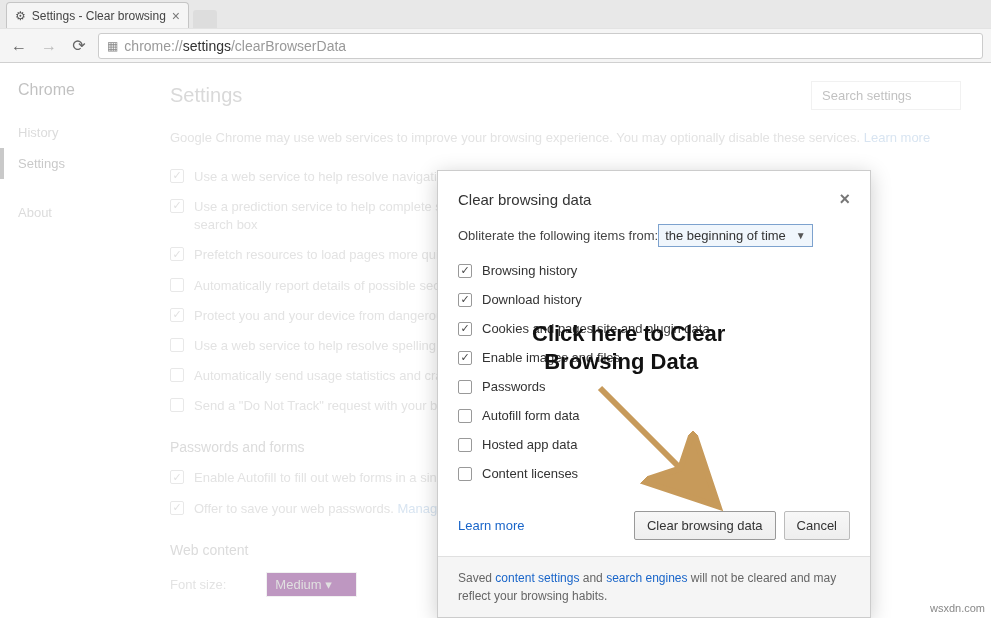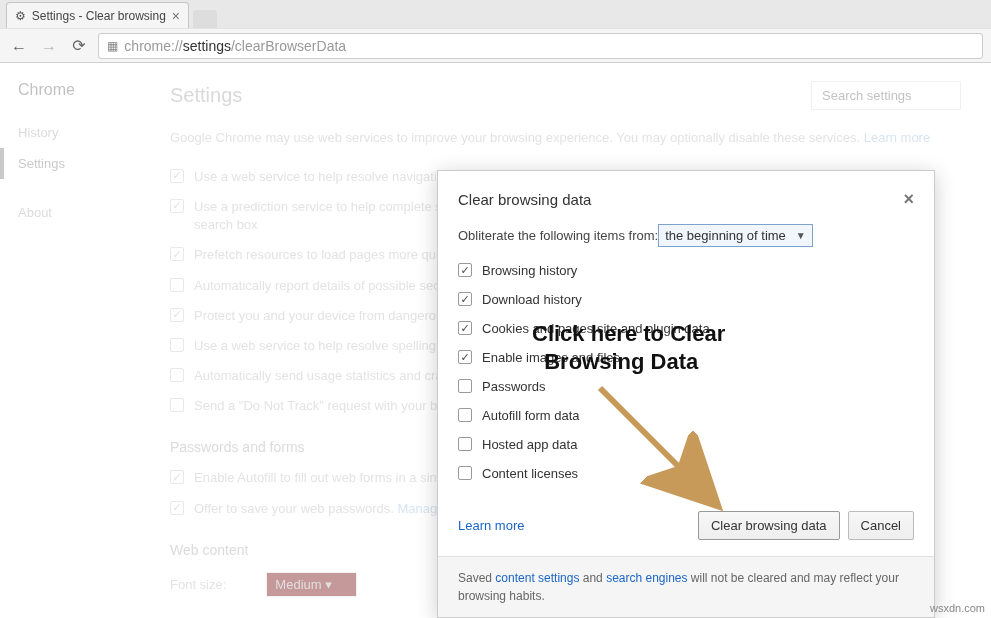--- a/index.html
+++ b/index.html
@@ -37,36 +37,36 @@
 
 .intro { font-size: 13px; color: #c0c0c0; line-height: 1.6; margin-bottom: 19px; }
 .intro a { color: #a8c4e0; text-decoration: none; }
 
 .check-row { display: flex; align-items: flex-start; gap: 10px; font-size: 13px; color: #c0c0c0; margin-bottom: 12px; line-height: 1.4; }
 .check-row .cb { width: 14px; height: 14px; border: 1px solid #ccc; border-radius: 2px; flex-shrink: 0; margin-top: 1px; display: flex; align-items: center; justify-content: center; font-size: 11px; color: #bbb; }
 .check-row .cb.checked::after { content: "✓"; }
 
 .section-h { font-size: 14px; color: #b0b0b0; margin: 24px 0 14px; }
 .font-row { display: flex; align-items: center; gap: 40px; font-size: 13px; color: #c0c0c0; }
-.select-muted { border: 1px solid #e0e0e0; padding: 4px 24px 4px 8px; color: #bbb; font-size: 13px; background: #7f1d1d; }
+.select-muted { border: 1px solid #e0e0e0; padding: 4px 24px 4px 8px; color: #bbb; font-size: 13px; background: #701a75; }
 
 
 .fade-overlay { position: absolute; inset: 0; background: rgba(255,255,255,0.55); pointer-events: none; }
 
 
-.dialog { position: absolute; left: 437px; top: 170px; width: 498px; background: #fff; border: 1px solid #ccc; box-shadow: 0 4px 20px rgba(0,0,0,0.2); z-index: 10; }
+.dialog { position: absolute; left: 437px; top: 170px; width: 434px; background: #fff; border: 1px solid #ccc; box-shadow: 0 4px 20px rgba(0,0,0,0.2); z-index: 10; }
 .dialog-header { padding: 18px 20px 10px; display: flex; align-items: center; }
 .dialog-header h3 { font-size: 15px; font-weight: normal; color: #333; }
 .dialog-close { margin-left: auto; font-size: 18px; color: #777; cursor: pointer; font-weight: bold; }
 .dialog-body { padding: 4px 20px 16px; }
 .obliterate-row { font-size: 13px; color: #444; display: flex; align-items: center; gap: 0; margin-bottom: 16px; }
 .time-select { border: 1px solid #7da2ce; background: #f0f6fc; padding: 3px 6px; font-size: 13px; color: #333; display: inline-flex; align-items: center; gap: 10px; }
 .time-select .caret { font-size: 10px; color: #555; }
 
-.dcheck-row { display: flex; gap: 10px; font-size: 13px; color: #333; margin-bottom: 14px; }
+.dcheck-row { display: flex; align-items: center; gap: 10px; font-size: 13px; color: #333; margin-bottom: 14px; }
 .dcb { width: 14px; height: 14px; border: 1px solid #999; border-radius: 2px; flex-shrink: 0; display: flex; align-items: center; justify-content: center; font-size: 11px; color: #444; }
 .dcb.checked { background: #fff; }
 .dcb.checked::after { content: "✓"; }
 
 .learn-more { color: #1965c9; font-size: 13px; cursor: pointer; }
 
 .dialog-actions { display: flex; align-items: center; padding: 0 20px 16px; }
 .dialog-actions .spacer-flex { flex: 1; }
 .btn { border: 1px solid #bbb; background: linear-gradient(#f7f7f7,#eee); padding: 6px 12px; font-size: 13px; color: #333; cursor: pointer; border-radius: 2px; margin-left: 8px; }
 .btn.primary { border-color: #999; }

